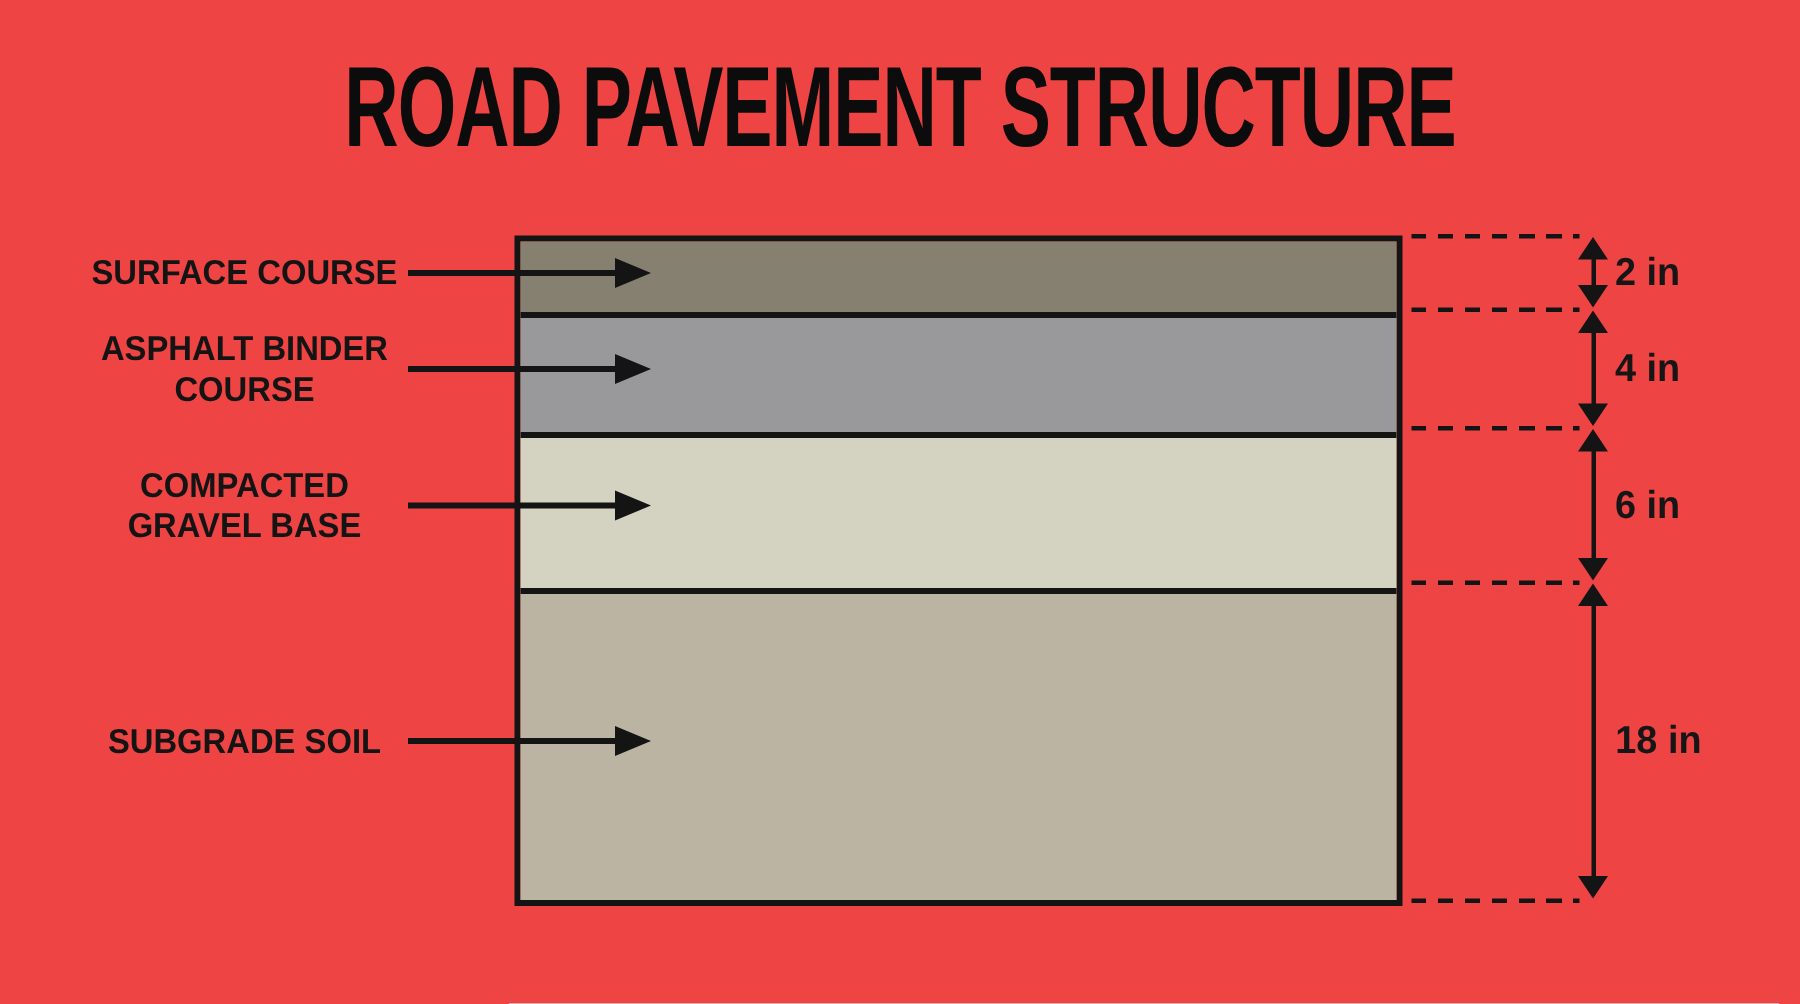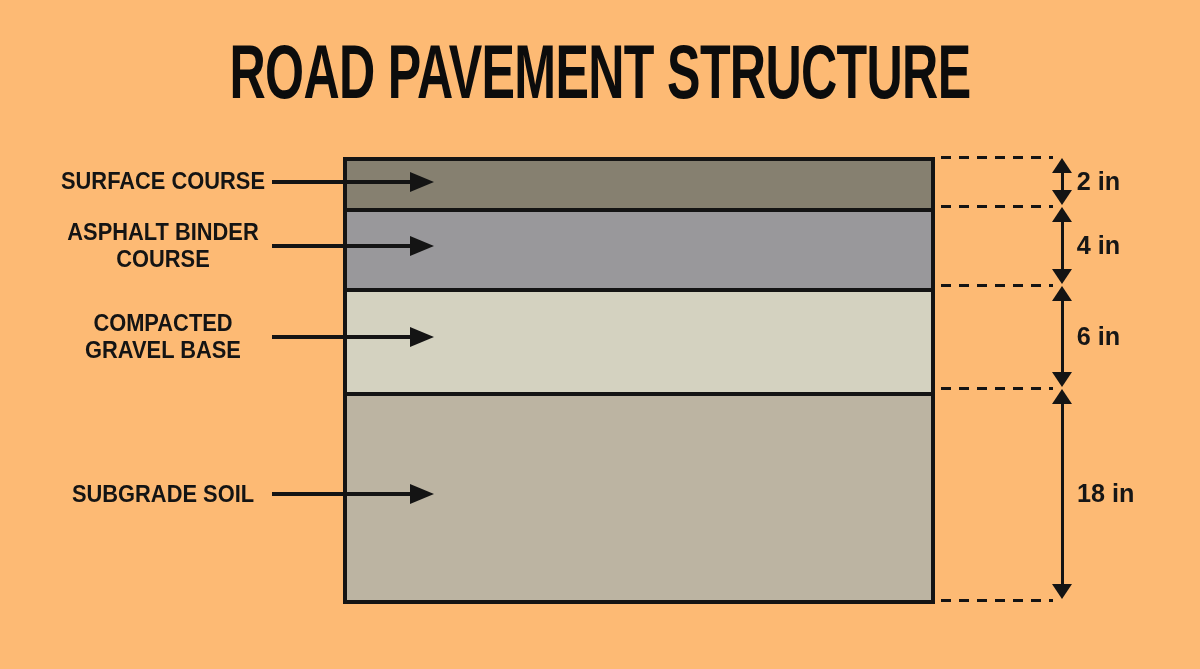--- a/index.html
+++ b/index.html
@@ -1,20 +1,20 @@
 <!DOCTYPE html>
 <html><head>
 <meta charset="utf-8">
 <style>
   html, body { margin: 0; padding: 0; background: #ffffff; }
   .canvas {
     position: relative;
     width: 1200px;
     height: 669px;
-    background: #fdba74;
+    background: #ef4444;
     overflow: hidden;
     font-family: "Liberation Sans", sans-serif;
   }
   .title {
     position: absolute;
     top: 34px;
     left: 0;
     width: 100%;
     text-align: center;
     font-size: 76px;

